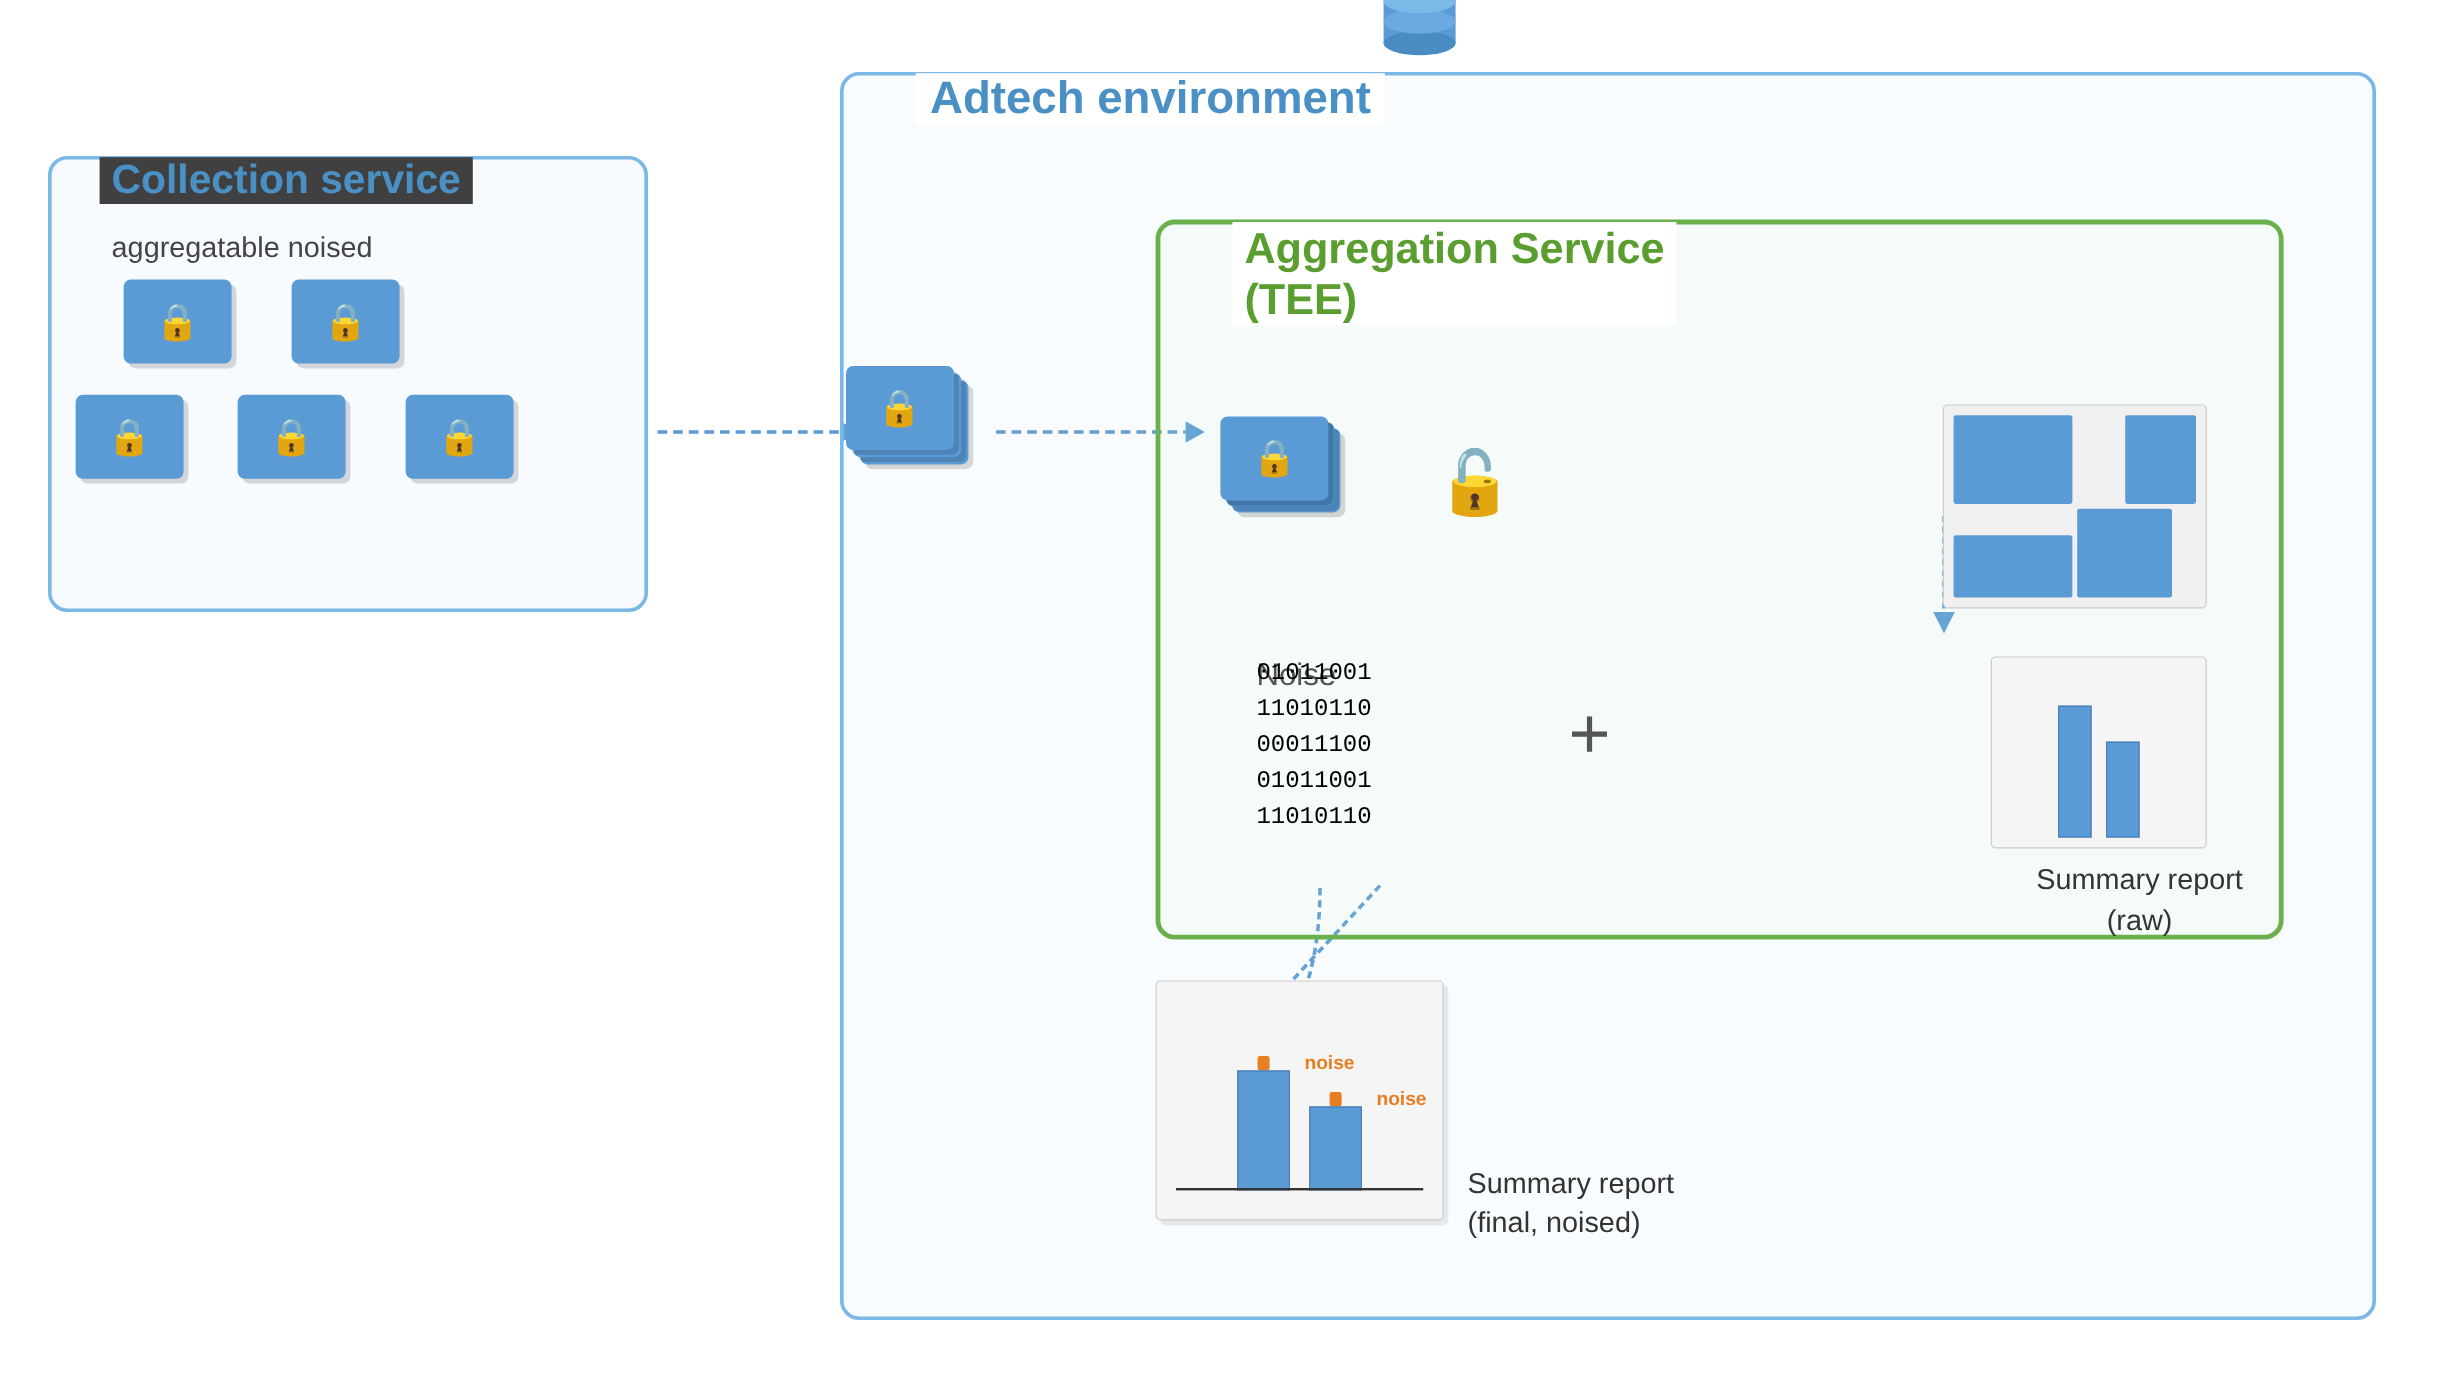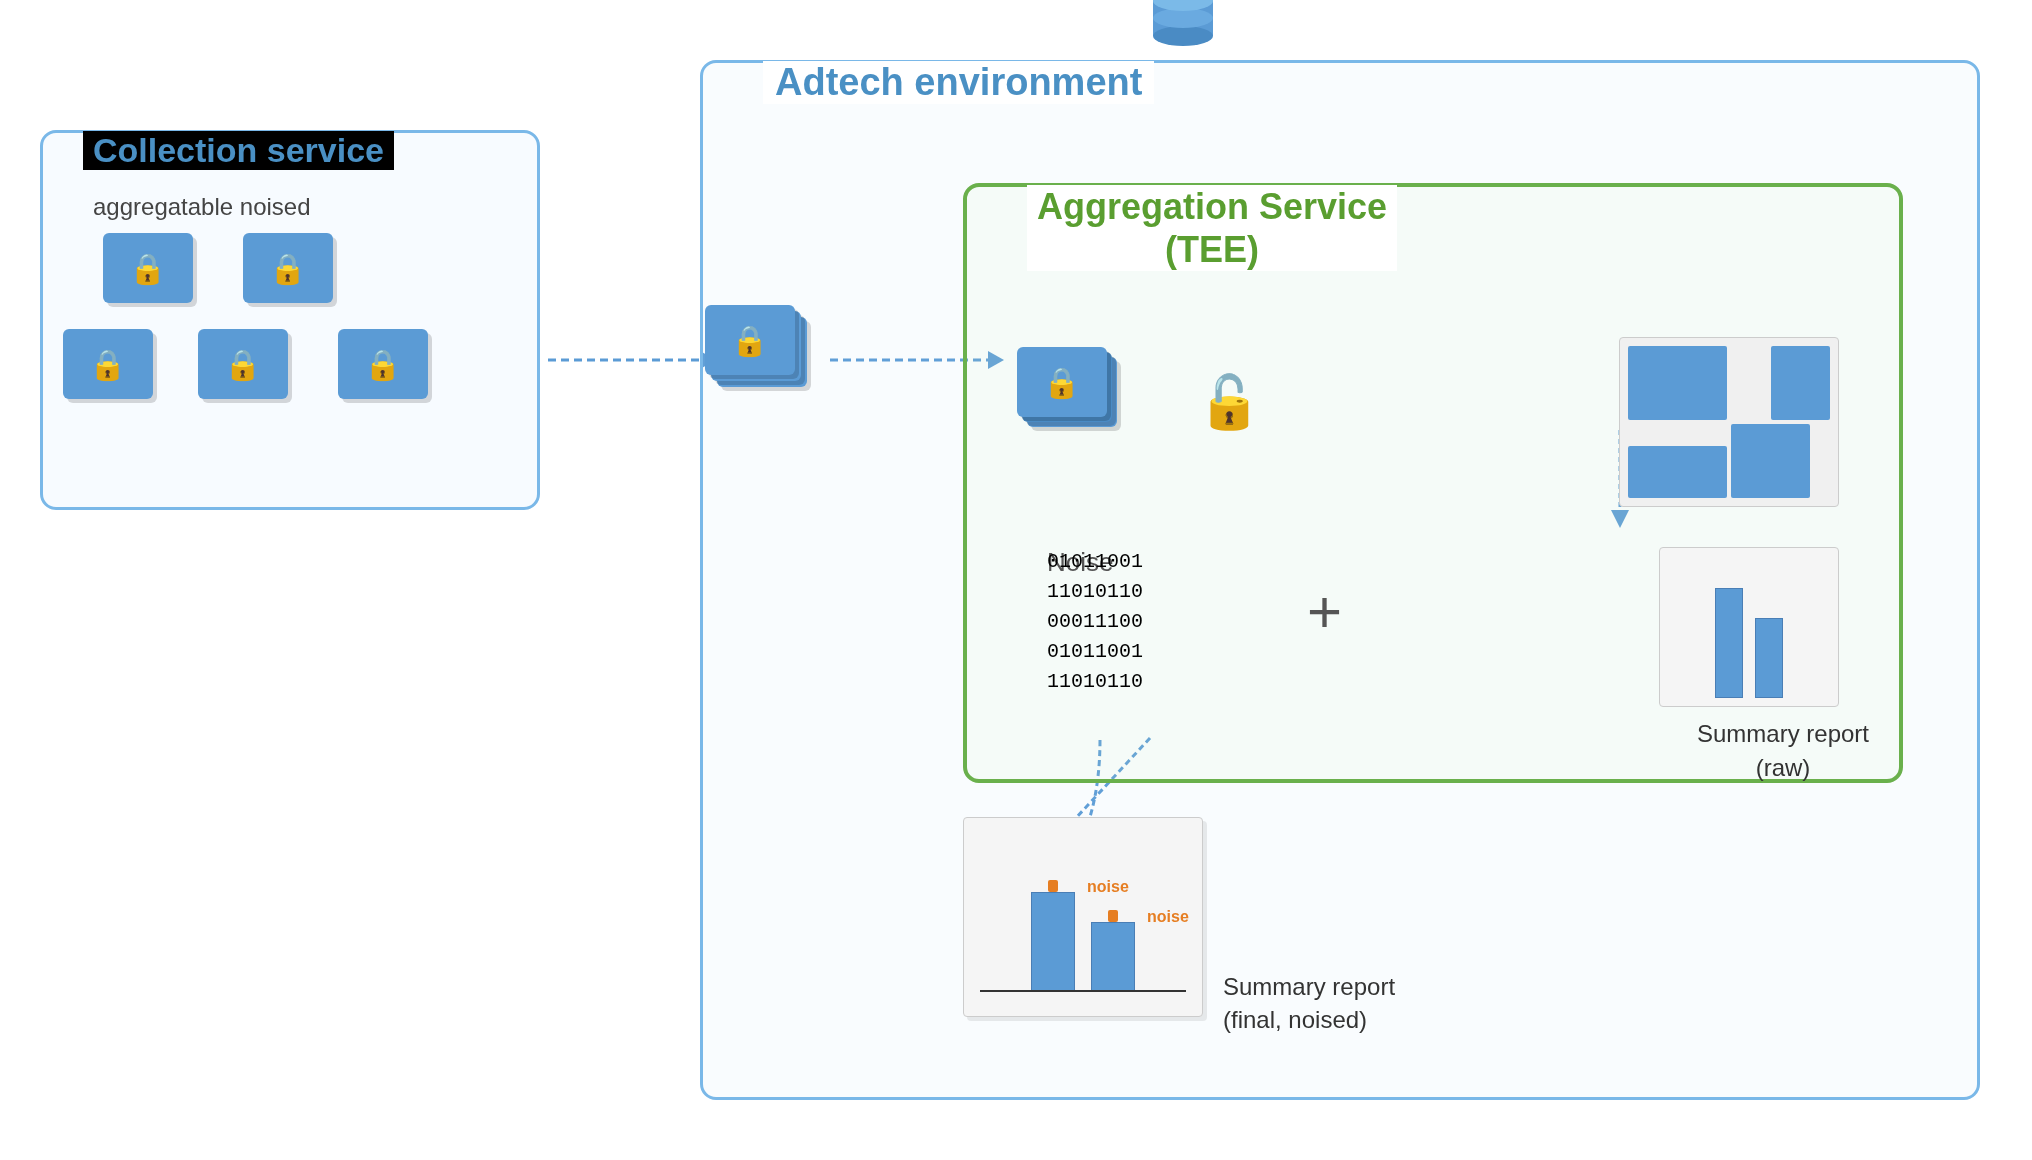--- a/index.html
+++ b/index.html
@@ -55,21 +55,21 @@
       background: rgba(200, 230, 255, 0.15);
     }
 
     .collection-box-label {
       position: absolute;
       top: -2px;
       left: 40px;
       font-size: 34px;
       font-weight: 700;
       color: #4a90c4;
-      background: #000000;
+      background: #404040;
       padding: 0 10px;
     }
 
     
     .aggregation-box {
       position: absolute;
       top: 120px;
       left: 260px;
       width: 940px;
       height: 600px;
@@ -80,21 +80,21 @@
 
     .aggregation-box-label {
       position: absolute;
       top: -2px;
       left: 60px;
       font-size: 36px;
       font-weight: 700;
       color: #5a9e30;
       background: #fff;
       padding: 0 10px;
-      text-align: center;
+      text-align: left;
       line-height: 1.2;
     }
 
     
     .lock-card {
       position: absolute;
       width: 90px;
       height: 70px;
       background: #5b9bd5;
       border-radius: 6px;

